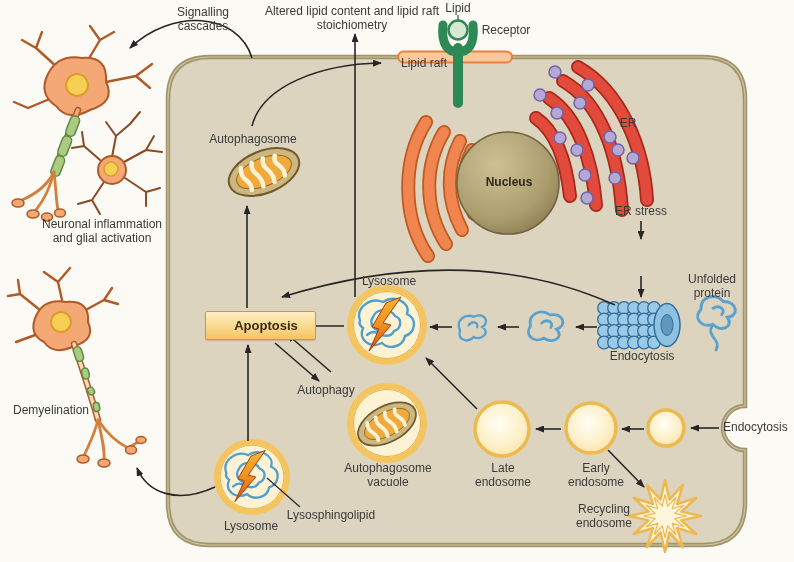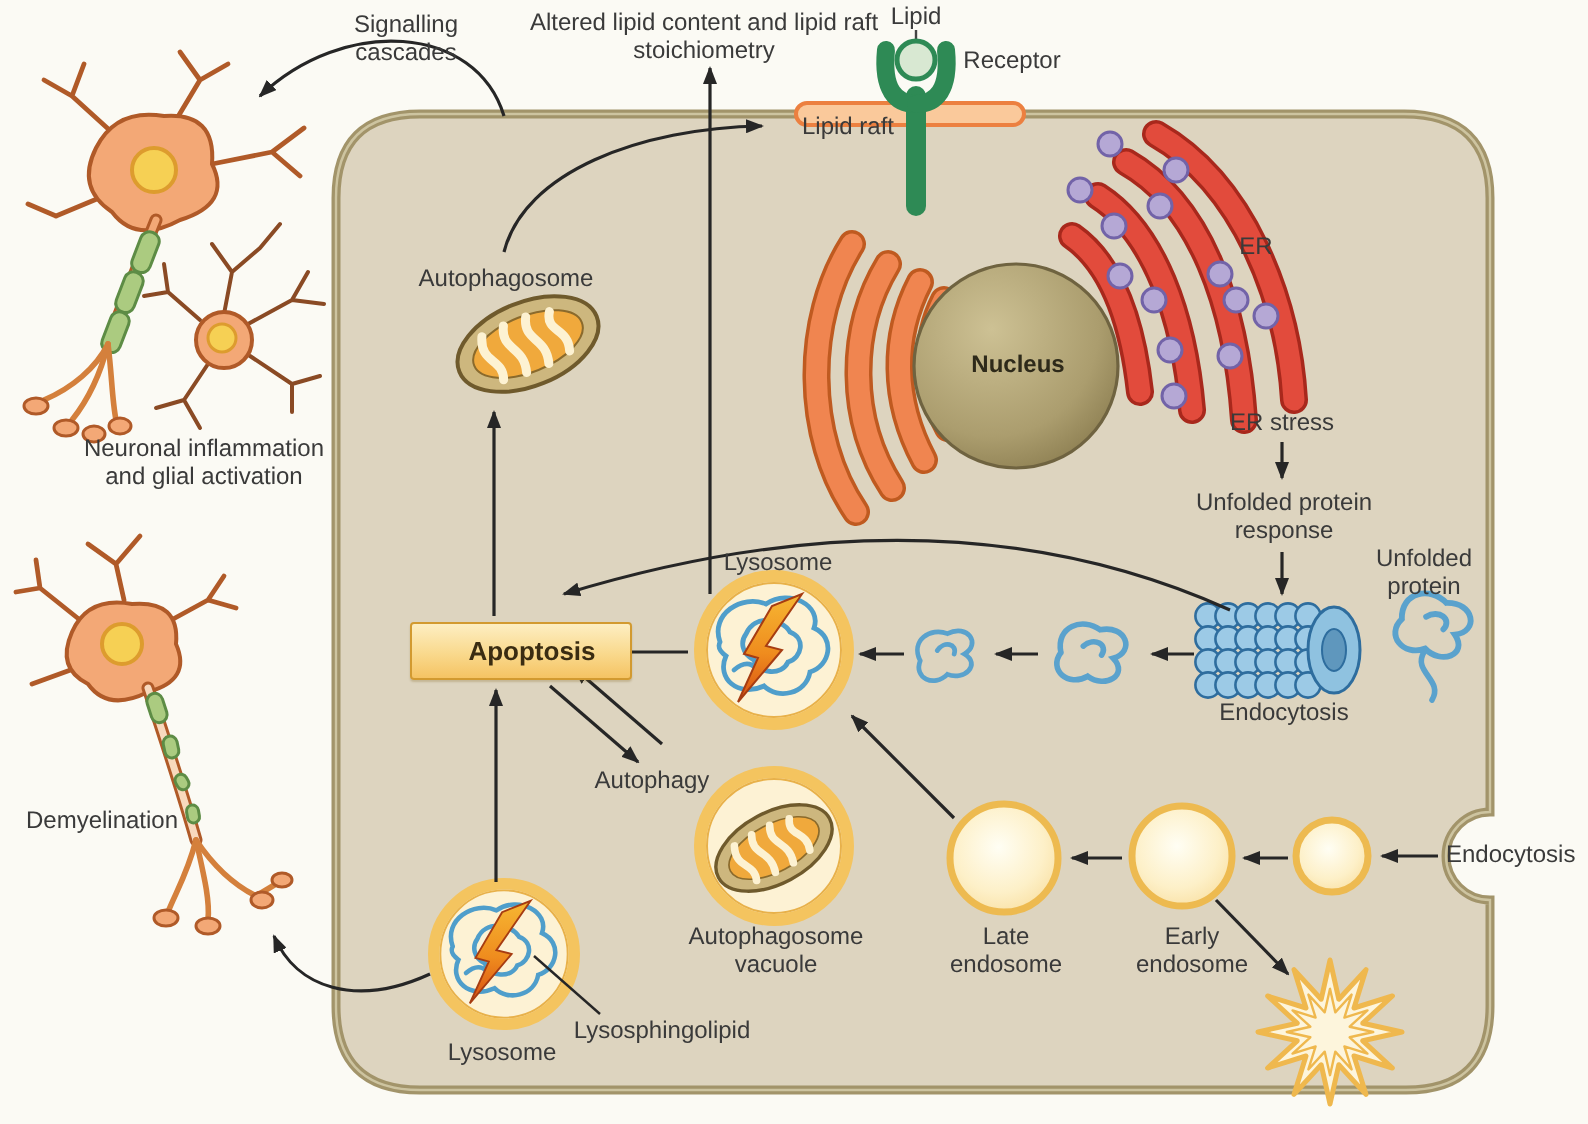--- a/index.html
+++ b/index.html
@@ -287,29 +287,29 @@
 </svg>
 
 <div class="lbl" style="left:203px;top:20px;width:80px;">Signalling cascades</div>
 <div class="lbl" style="left:352px;top:19px;width:178px;">Altered lipid content and lipid raft stoichiometry</div>
 <div class="lbl nowrap" style="left:458px;top:9px;">Lipid</div>
 <div class="lbl nowrap" style="left:506px;top:31px;">Receptor</div>
 <div class="lbl nowrap" style="left:424px;top:64px;">Lipid raft</div>
 <div class="lbl nowrap" style="left:628px;top:111px;margin-top:13px;">ER</div>
 <div class="lbl nowrap bold" style="left:509px;top:183px;">Nucleus</div>
 <div class="lbl nowrap" style="left:641px;top:212px;">ER stress</div>
-<div class="lbl" style="left:642px;top:259px;width:112px;">Unfolded protein response</div>
 <div class="lbl" style="left:712px;top:287px;width:72px;">Unfolded protein</div>
 <div class="lbl nowrap" style="left:642px;top:357px;">Endocytosis</div>
 <div class="lbl nowrap" style="left:253px;top:140px;">Autophagosome</div>
 <div class="lbl nowrap" style="left:389px;top:282px;">Lysosome</div>
 <div class="lbl nowrap" style="left:326px;top:391px;">Autophagy</div>
 <div class="lbl" style="left:388px;top:476px;width:120px;">Autophagosome vacuole</div>
 <div class="lbl" style="left:503px;top:476px;width:80px;">Late endosome</div>
 <div class="lbl" style="left:596px;top:476px;width:80px;">Early endosome</div>
+<div class="lbl" style="left:604px;top:517px;width:80px;">Recycling endosome</div>
 <div class="lbl nowrap leftal" style="left:723px;top:428px;">Endocytosis</div>
 <div class="lbl" style="left:102px;top:232px;width:128px;">Neuronal inflammation and glial activation</div>
 <div class="lbl nowrap" style="left:51px;top:411px;">Demyelination</div>
 <div class="lbl nowrap" style="left:251px;top:527px;">Lysosome</div>
 <div class="lbl nowrap" style="left:331px;top:516px;">Lysosphingolipid</div>
 
 <div id="apoptosis-box">Apoptosis</div>
 
 </div>
 

